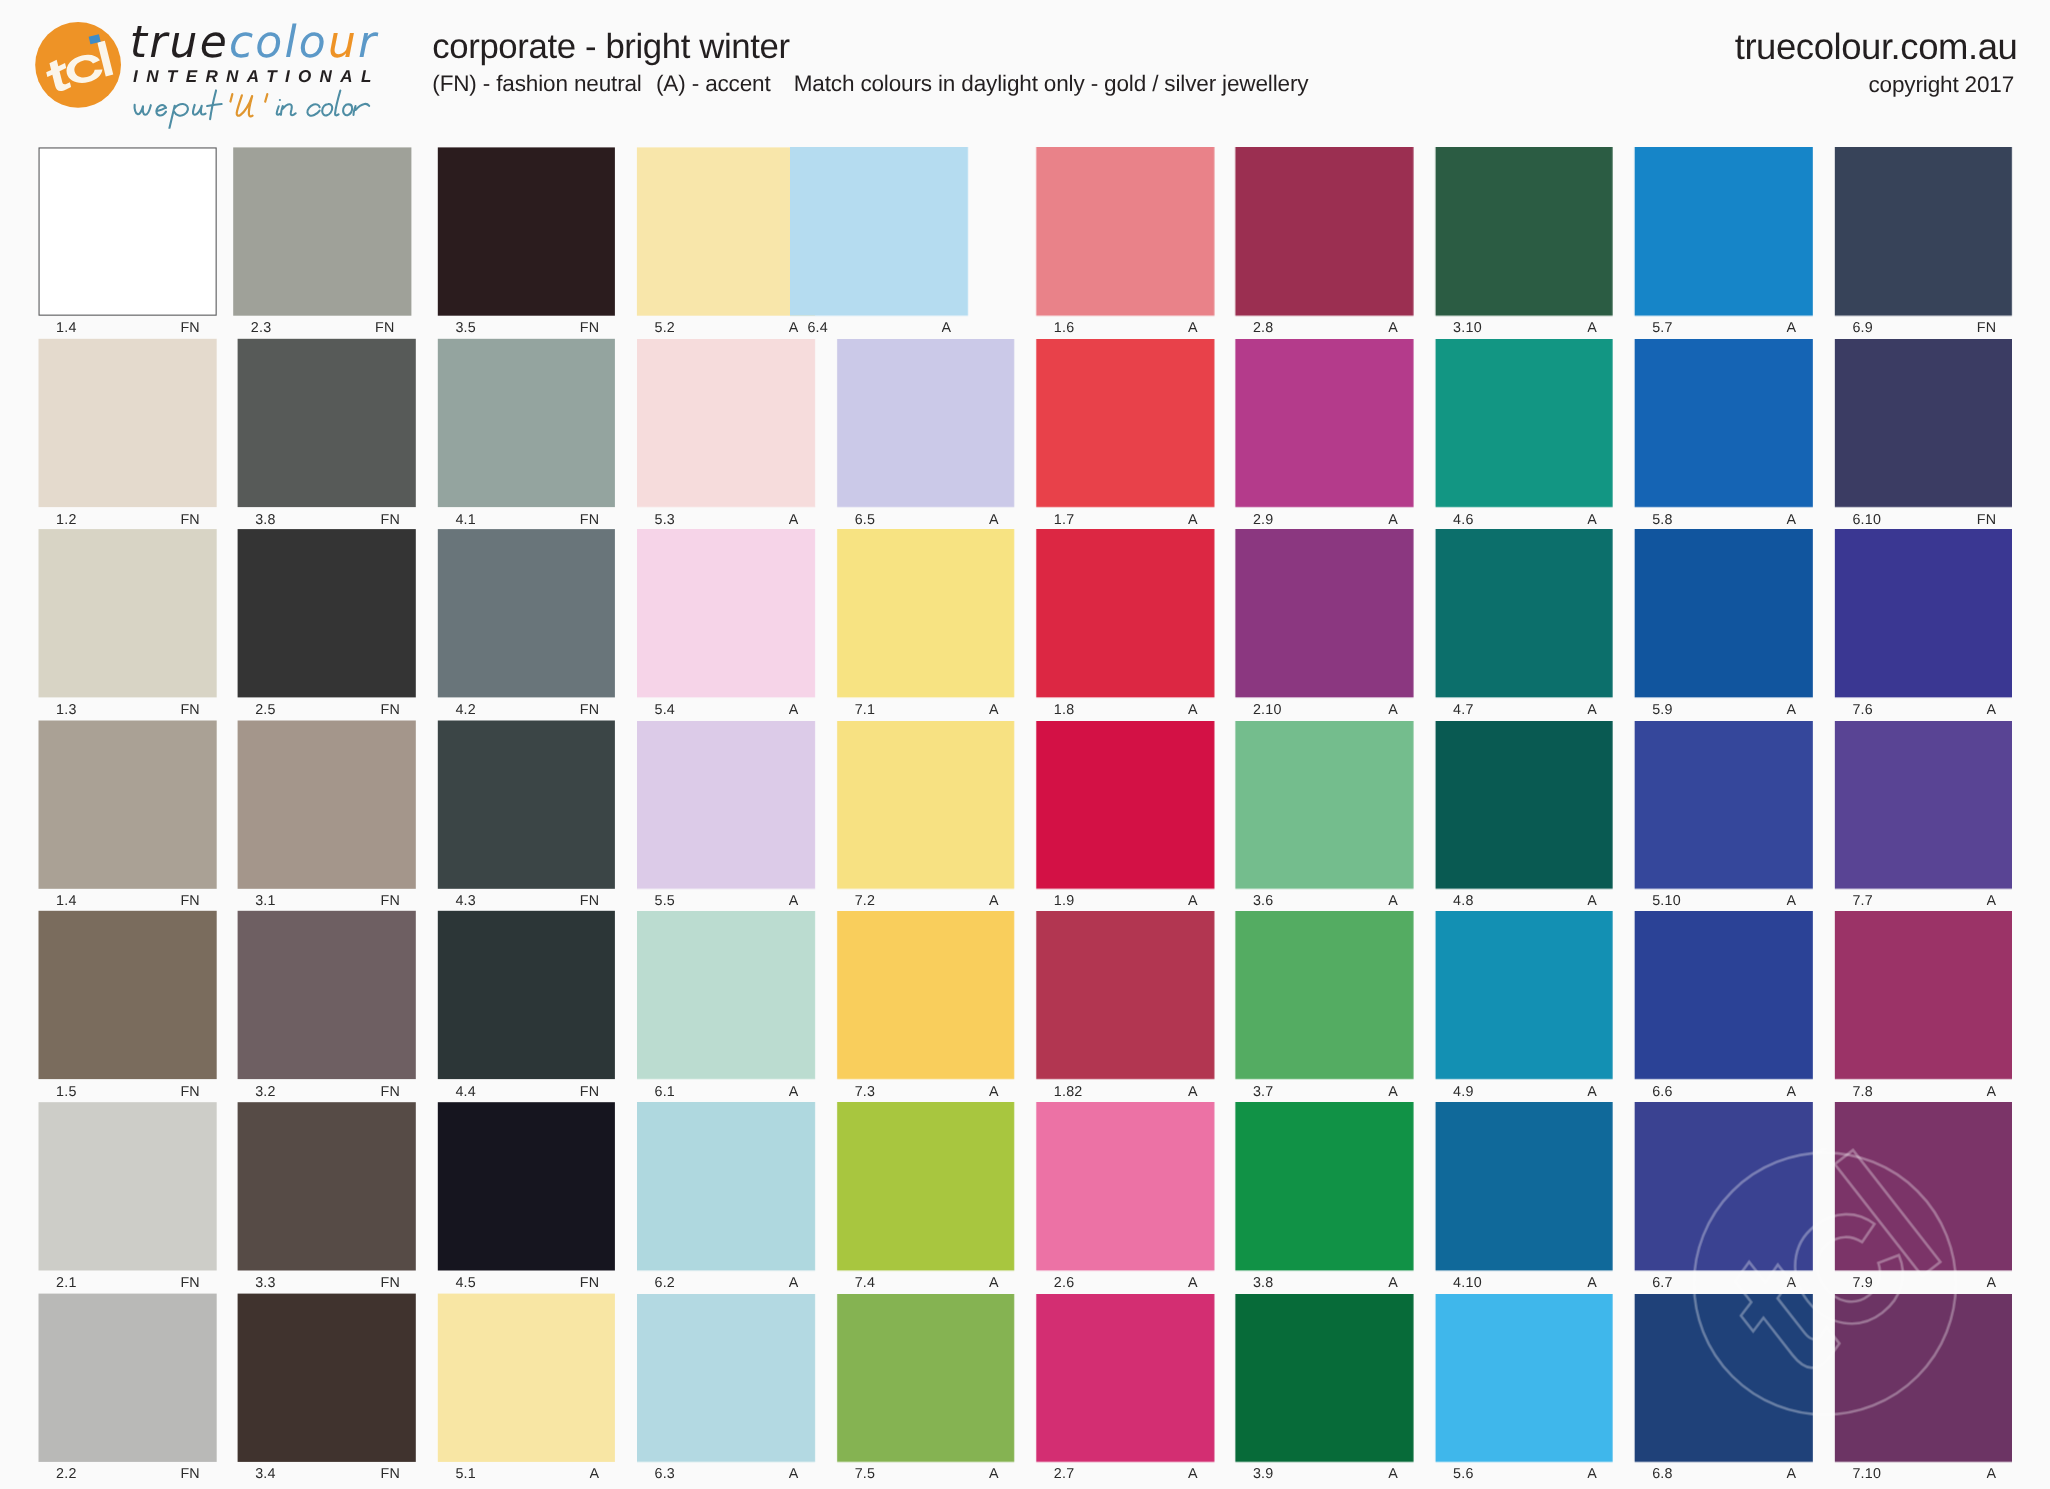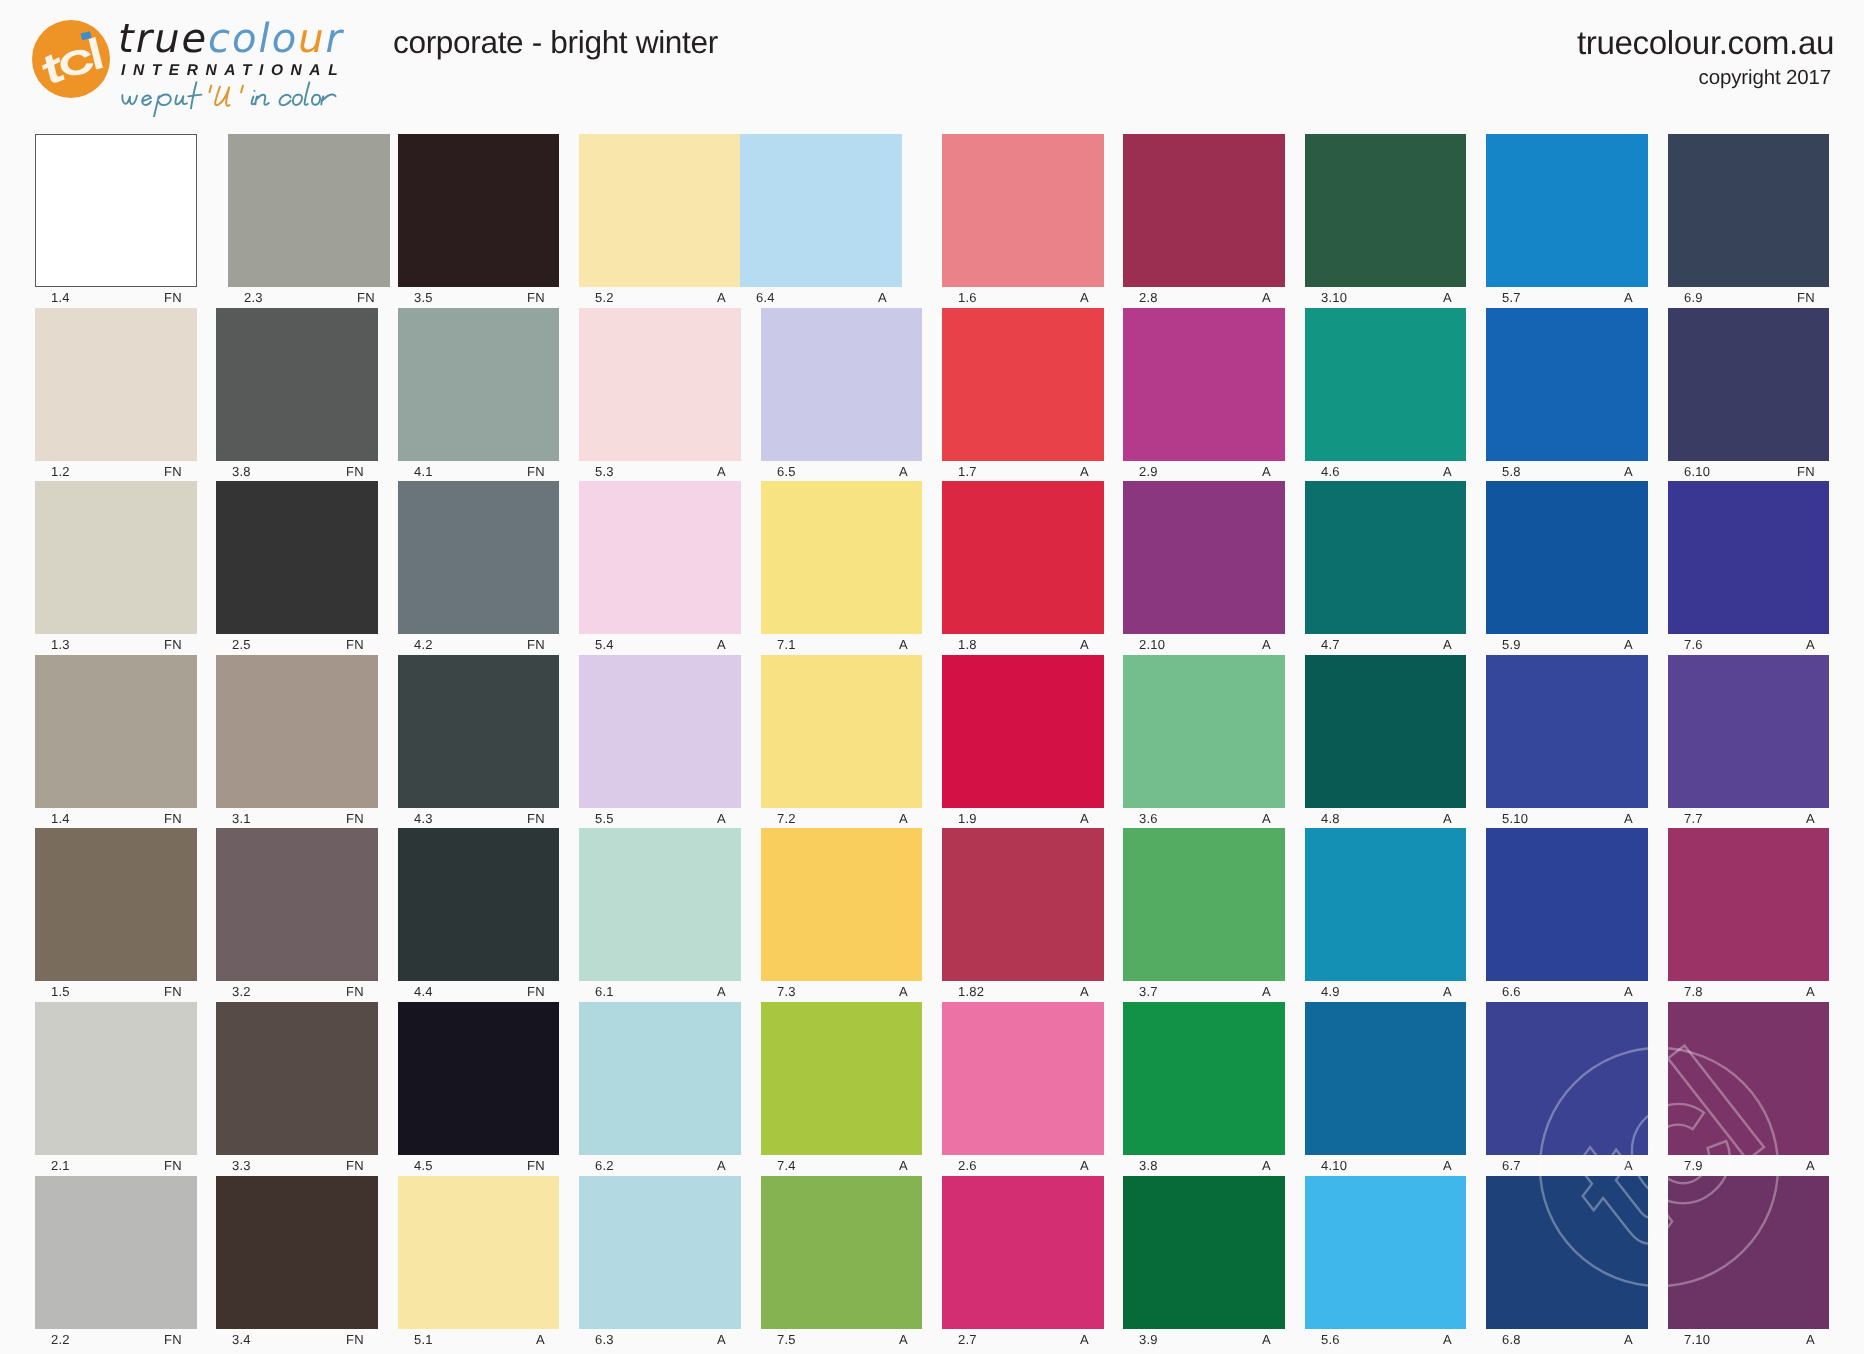--- a/index.html
+++ b/index.html
@@ -73,58 +73,59 @@
   <path d="M179.2 15.8 C176.3 15.6 173.9 18.5 173.9 21.9 C173.9 24.7 175.7 26.4 178.0 25.9 C180.8 25.3 183.2 21.8 183.0 18.8 C182.9 16.8 181.6 15.4 179.6 15.6"></path>
   <path d="M190.4 3.3 C188.0 11.5 186.0 20.4 185.6 24.2 C185.4 26.0 186.9 26.4 188.8 25.0"></path>
   <path d="M197.5 15.8 C194.8 15.8 192.7 18.6 192.9 21.8 C193.0 24.5 194.8 26.2 197.0 25.7 C199.6 25.1 201.5 21.8 201.1 18.9 C200.9 17.0 199.5 15.7 197.6 15.9"></path>
   <path d="M204.2 17.4 C203.1 20.6 202.2 23.5 202.4 25.4 M204.2 21.0 C206.4 18.4 209.6 16.0 212.4 15.5 C214.2 15.2 215.6 15.9 216.6 17.2"></path>
  </g>
 </svg>
   </div>
 
   <div class="title-block">
     <div class="title">corporate - bright winter</div>
+    <div class="legend"><span>(FN) - fashion neutral</span><span class="gap1"></span><span>(A) - accent</span><span class="gap2"></span><span>Match colours in daylight only - gold / silver jewellery</span></div>
   </div>
 
   <div class="right-block">
     <div class="website">truecolour.com.au</div>
     <div class="copyright">copyright 2017</div>
   </div>
 </div>
 
 <div class="grid" id="grid">
     <div class="cell" style="left:0px;top:0px">
       <div class="sw outlined" style="background:#FFFFFF"></div>
       <div class="lbl">
         <span class="code">1.4</span>
         <span class="tag">FN</span>
       </div>
     </div>
-    <div class="cell" style="left:193px;top:0px">
+    <div class="cell" style="left:177px;top:0px">
       <div class="sw" style="background:#9FA199"></div>
       <div class="lbl">
         <span class="code">2.3</span>
         <span class="tag">FN</span>
       </div>
     </div>
     <div class="cell" style="left:362.8px;top:0px">
       <div class="sw" style="background:#2B1C1E"></div>
       <div class="lbl">
         <span class="code">3.5</span>
         <span class="tag">FN</span>
       </div>
     </div>
     <div class="cell" style="left:544.2px;top:0px">
       <div class="sw" style="background:#F8E6AA"></div>
       <div class="lbl">
         <span class="code">5.2</span>
         <span class="tag">A</span>
       </div>
     </div>
-    <div class="cell" style="left:705px;top:0px">
+    <div class="cell" style="left:683px;top:0px">
       <div class="sw" style="background:#B5DCF0"></div>
       <div class="lbl">
         <span class="code">6.4</span>
         <span class="tag">A</span>
       </div>
     </div>
     <div class="cell" style="left:907px;top:0px">
       <div class="sw" style="background:#E98289"></div>
       <div class="lbl">
         <span class="code">1.6</span>

